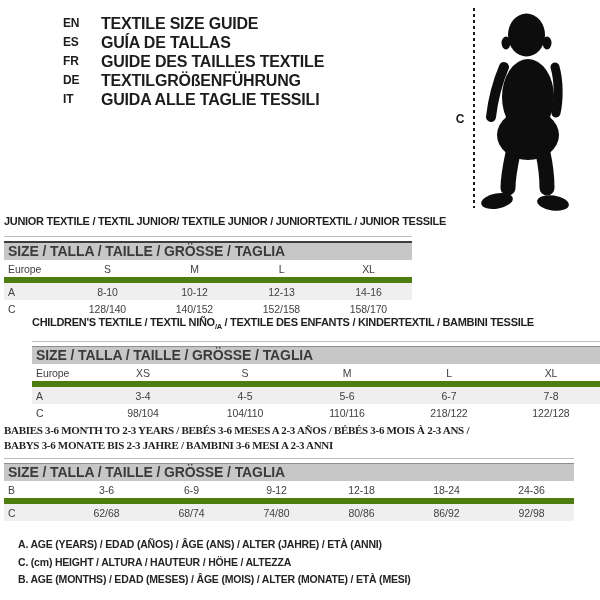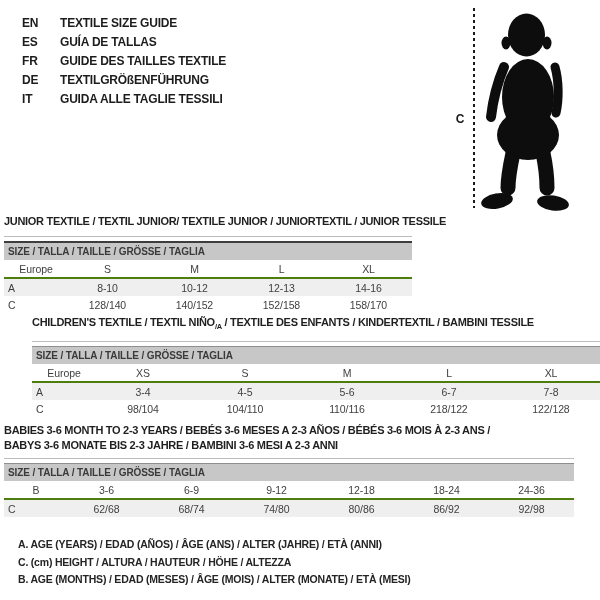--- a/index.html
+++ b/index.html
@@ -3,52 +3,52 @@
 <meta charset="utf-8">
 <style>
   html,body{margin:0;padding:0;}
   body{
     width:600px;height:600px;position:relative;background:#ffffff;
     font-family:"Liberation Sans", sans-serif;color:#222;overflow:hidden;
   }
   
   .lang-block{position:absolute;left:22px;top:14px;}
   .lang-row{display:flex;line-height:19px;}
-  .lang-code{width:38px;font-weight:700;font-size:12px;letter-spacing:-0.2px;color:#1c1c1c;}
-  .lang-label{font-weight:700;font-size:12px;letter-spacing:-0.2px;color:#1c1c1c;white-space:nowrap;}
+  .lang-code{width:38px;font-weight:700;font-size:12px;letter-spacing:-0.2px;color:#1c1c1c;margin-left:41px;}
+  .lang-label{font-weight:700;font-size:16px;letter-spacing:-0.2px;color:#1c1c1c;white-space:nowrap;}
   
   .figure-wrap{position:absolute;left:440px;top:5px;width:155px;height:210px;}
   
   .tbl-section{position:absolute;left:4px;}
   .section-junior{top:215px;width:408px;}
   .section-children{top:316px;width:570px;margin-left:28px;}
   .section-babies{top:423px;width:570px;}
   .legend-block{position:absolute;left:18px;top:536px;}
   .tbl-title{
     font-weight:700;font-size:11px;letter-spacing:-0.3px;color:#1f1f1f;
     white-space:nowrap;line-height:13px;
   }
   .tbl-title .sub{font-size:7.5px;vertical-align:sub;}
-  .tbl-title.twoline{white-space:normal;line-height:15px;}
+  .tbl-title.twoline{white-space:normal;line-height:15px;font-family:Liberation Serif, serif;}
   .tbl{border-top:1px solid #bcbcbc;padding-top:4px;margin-top:8px;}
   .section-babies .tbl{margin-top:5px;}
   .tbl-header{
     background:#c7c7c7;border-top:1px solid #8f8f8f;
-    font-weight:700;font-size:10px;letter-spacing:-0.1px;color:#3a3a3a;
+    font-weight:700;font-size:14px;letter-spacing:-0.1px;color:#3a3a3a;
     height:17px;line-height:17px;padding-left:4px;
   }
   .section-junior .tbl-header{border-top:2px solid #3d3d3d;}
   table{width:100%;border-collapse:collapse;table-layout:fixed;}
   td{
     font-size:10.5px;color:#3f3f3f;height:17px;padding:0;text-align:center;
     letter-spacing:-0.1px;white-space:nowrap;overflow:hidden;
   }
   td.rowlabel{width:56px;text-align:left;padding-left:4px;}
   tr.alt{background:#efefef;}
-  tr:not(.alt):not(:last-child) td{border-bottom:2px solid #4d7c0f;text-align:center;}
+  tr:not(.alt):not(:last-child) td{border-bottom:6px solid #4d7c0f;}
   
   .legend-line{
     font-weight:700;font-size:10.5px;letter-spacing:-0.2px;color:#242424;
     line-height:17.5px;white-space:nowrap;
   }
 </style>
 </head>
 <body>
 
 <div class="lang-block">

